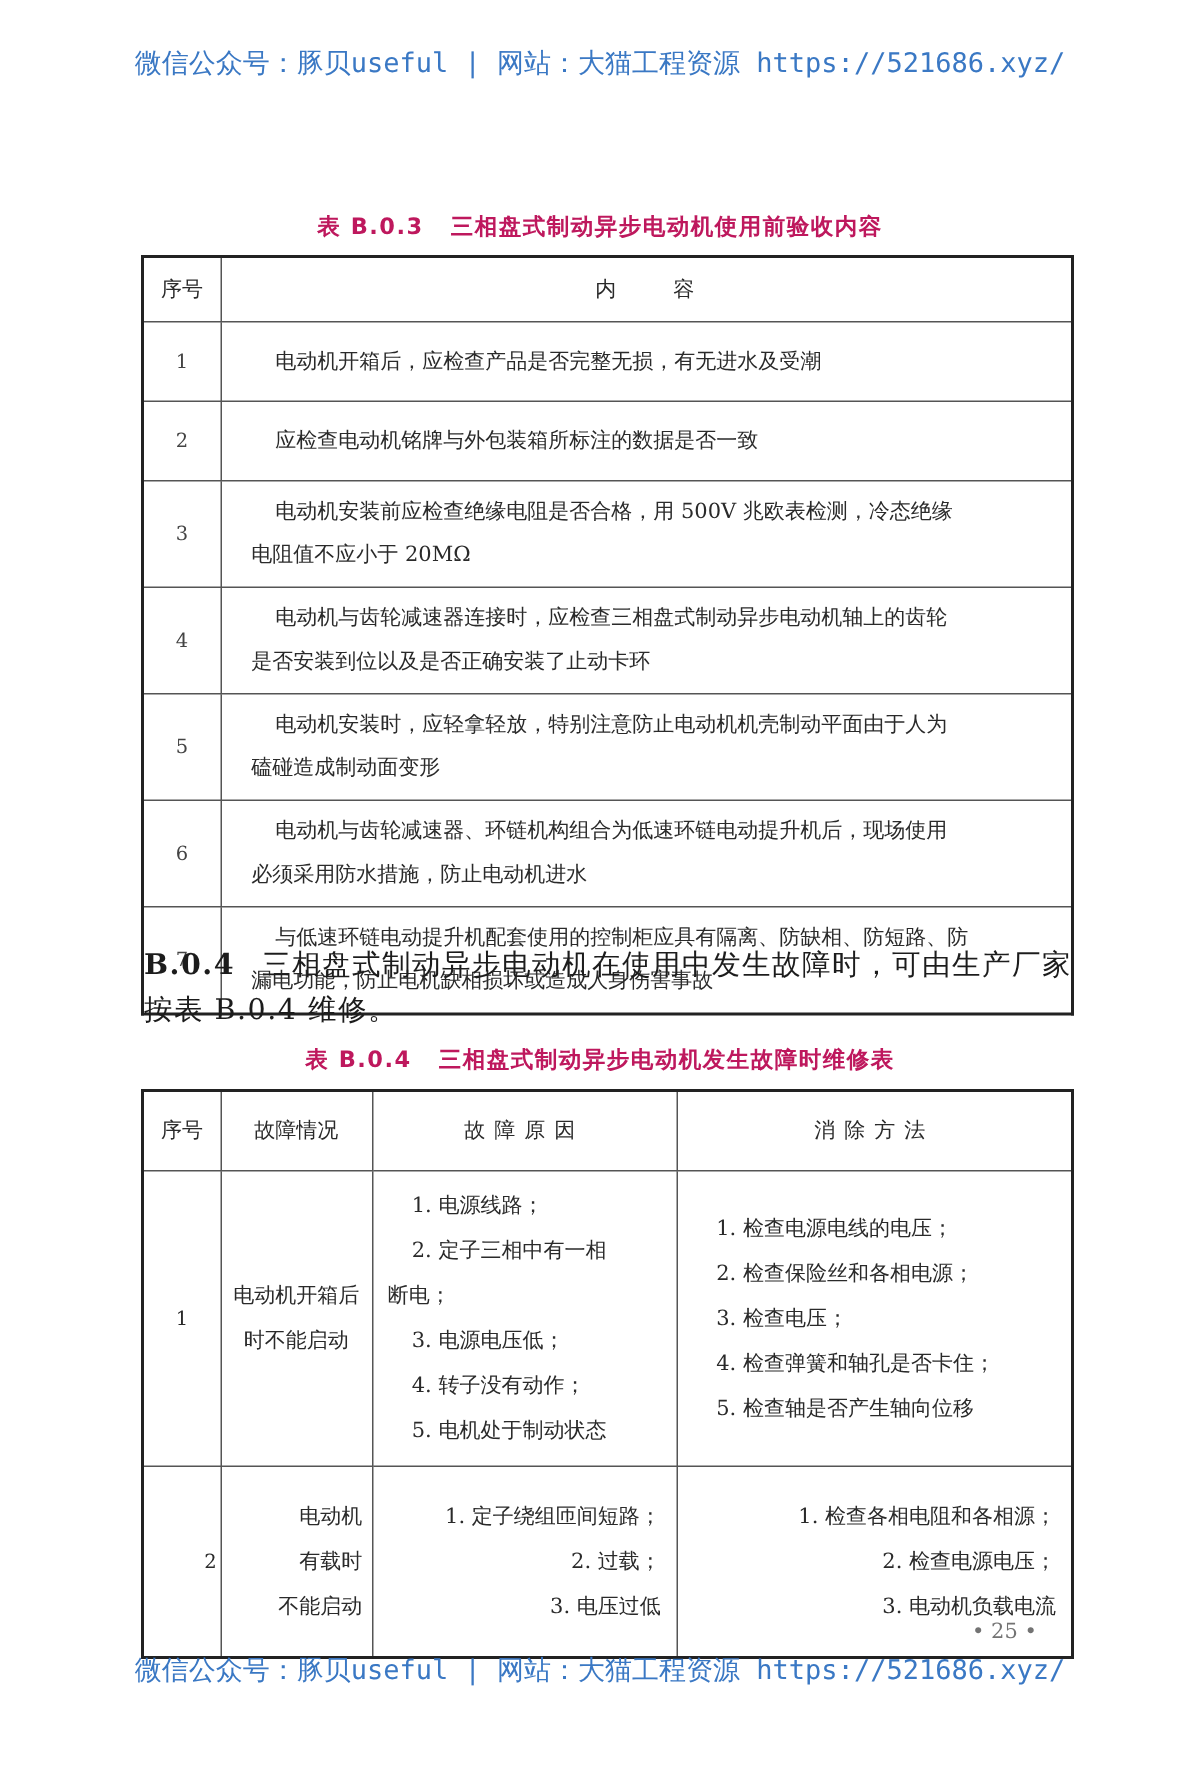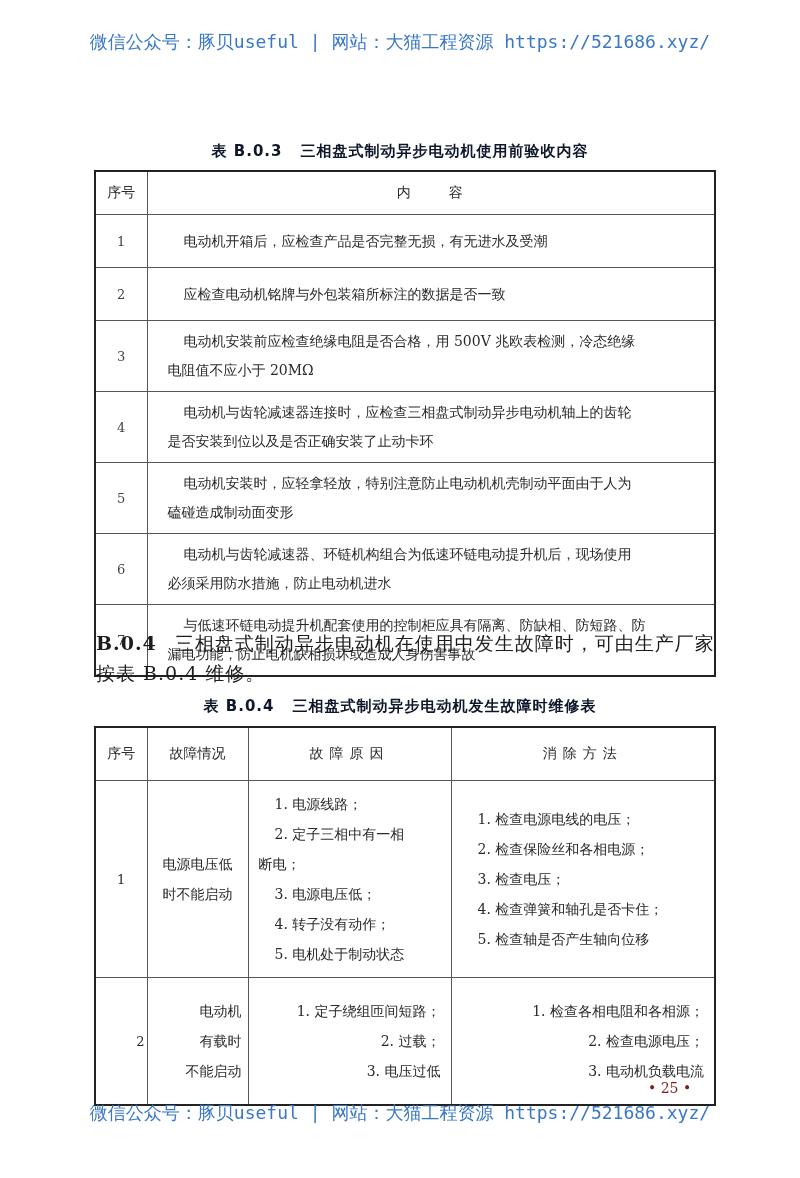--- a/index.html
+++ b/index.html
@@ -5,21 +5,21 @@
     html, body { margin: 0; padding: 0; background: #ffffff; }
     body { width: 800px; height: 1178px; position: relative; overflow: hidden;
       font-family: "DejaVu Serif", "Liberation Serif", serif; color: #1e1e1e; }
     .watermark { position: absolute; left: 0; width: 800px; text-align: center;
       color: #3a78c4; font-family: "DejaVu Sans Mono", "Liberation Mono", monospace;
       font-size: 18px; letter-spacing: 0px; white-space: nowrap; }
     .wm-top { top: 30px; }
     .wm-bottom { top: 1101px; }
     .caption { position: absolute; left: 0; width: 800px; text-align: center;
       font-family: "DejaVu Sans", "Liberation Sans", sans-serif; font-weight: bold;
-      font-size: 15px; color: #0f172a; letter-spacing: 1px; }
+      font-size: 15px; color: #be185d; letter-spacing: 1px; }
     .caption .num { margin-right: 18px; }
     .cap1 { top: 142px; }
     .cap2 { top: 697px; }
     table { position: absolute; left: 94px; width: 622px; border-collapse: collapse;
       border: 2px solid #222; font-size: 14px; color: #2a2a2a; }
     td, th { border: 1px solid #555; padding: 2px; font-weight: normal; }
     .t1 { top: 170px; }
     .t1 col.c1 { width: 52px; }
     .t1 th { height: 38px; text-align: center; }
     .t1 th.content-h { letter-spacing: 38px; padding-left: 38px; }
@@ -38,21 +38,21 @@
     .t2 td { vertical-align: middle; }
     .t2 td.idx { text-align: center; font-size: 13px; }
     .t2 td.cond { text-align: center; line-height: 30px; padding: 0 6px; }
     .t2 td.list { padding: 8px 10px 8px 10px; line-height: 30px; }
     .t2 td.list div.indent { padding-left: 16px; }
     .t2 tr.fr1 td { height: 176px; }
     .t2 tr.fr2 td { height: 110px; text-align: right; }
     .para { position: absolute; left: 96px; width: 624px; top: 628px;
       font-size: 19px; line-height: 30px; color: #1c1c1c; letter-spacing: 1px; }
     .para .sec { font-weight: bold; margin-right: 18px; font-family: "DejaVu Serif", serif; margin-top: 13px; }
-    .pagenum { position: absolute; left: 648px; top: 1080px; font-size: 14px; color: #7f1d1d; }
+    .pagenum { position: absolute; left: 648px; top: 1080px; font-size: 14px; color: #737373; }
   </style>
 </head>
 <body>
 
 <div class="watermark wm-top">微信公众号：豚贝useful | 网站：大猫工程资源 https://521686.xyz/</div>
 
 <div class="caption cap1">
   <span class="num">表 B.0.3</span><span>三相盘式制动异步电动机使用前验收内容</span>
 </div>
 
@@ -134,21 +134,21 @@
   <tbody>
       <tr>
     <th>序号</th>
     <th>故障情况</th>
     <th class="spaced">故障原因</th>
     <th class="spaced">消除方法</th>
   </tr>
   <tr class="fr1">
     <td class="idx">1</td>
     <td class="cond">
-      <div>电源电压低</div>
+      <div>电动机开箱后</div>
       <div>时不能启动</div>
     </td>
     <td class="list">
       <div class="indent">1. 电源线路；</div>
       <div class="indent">2. 定子三相中有一相</div>
       <div>断电；</div>
       <div class="indent">3. 电源电压低；</div>
       <div class="indent">4. 转子没有动作；</div>
       <div class="indent">5. 电机处于制动状态</div>
     </td>

